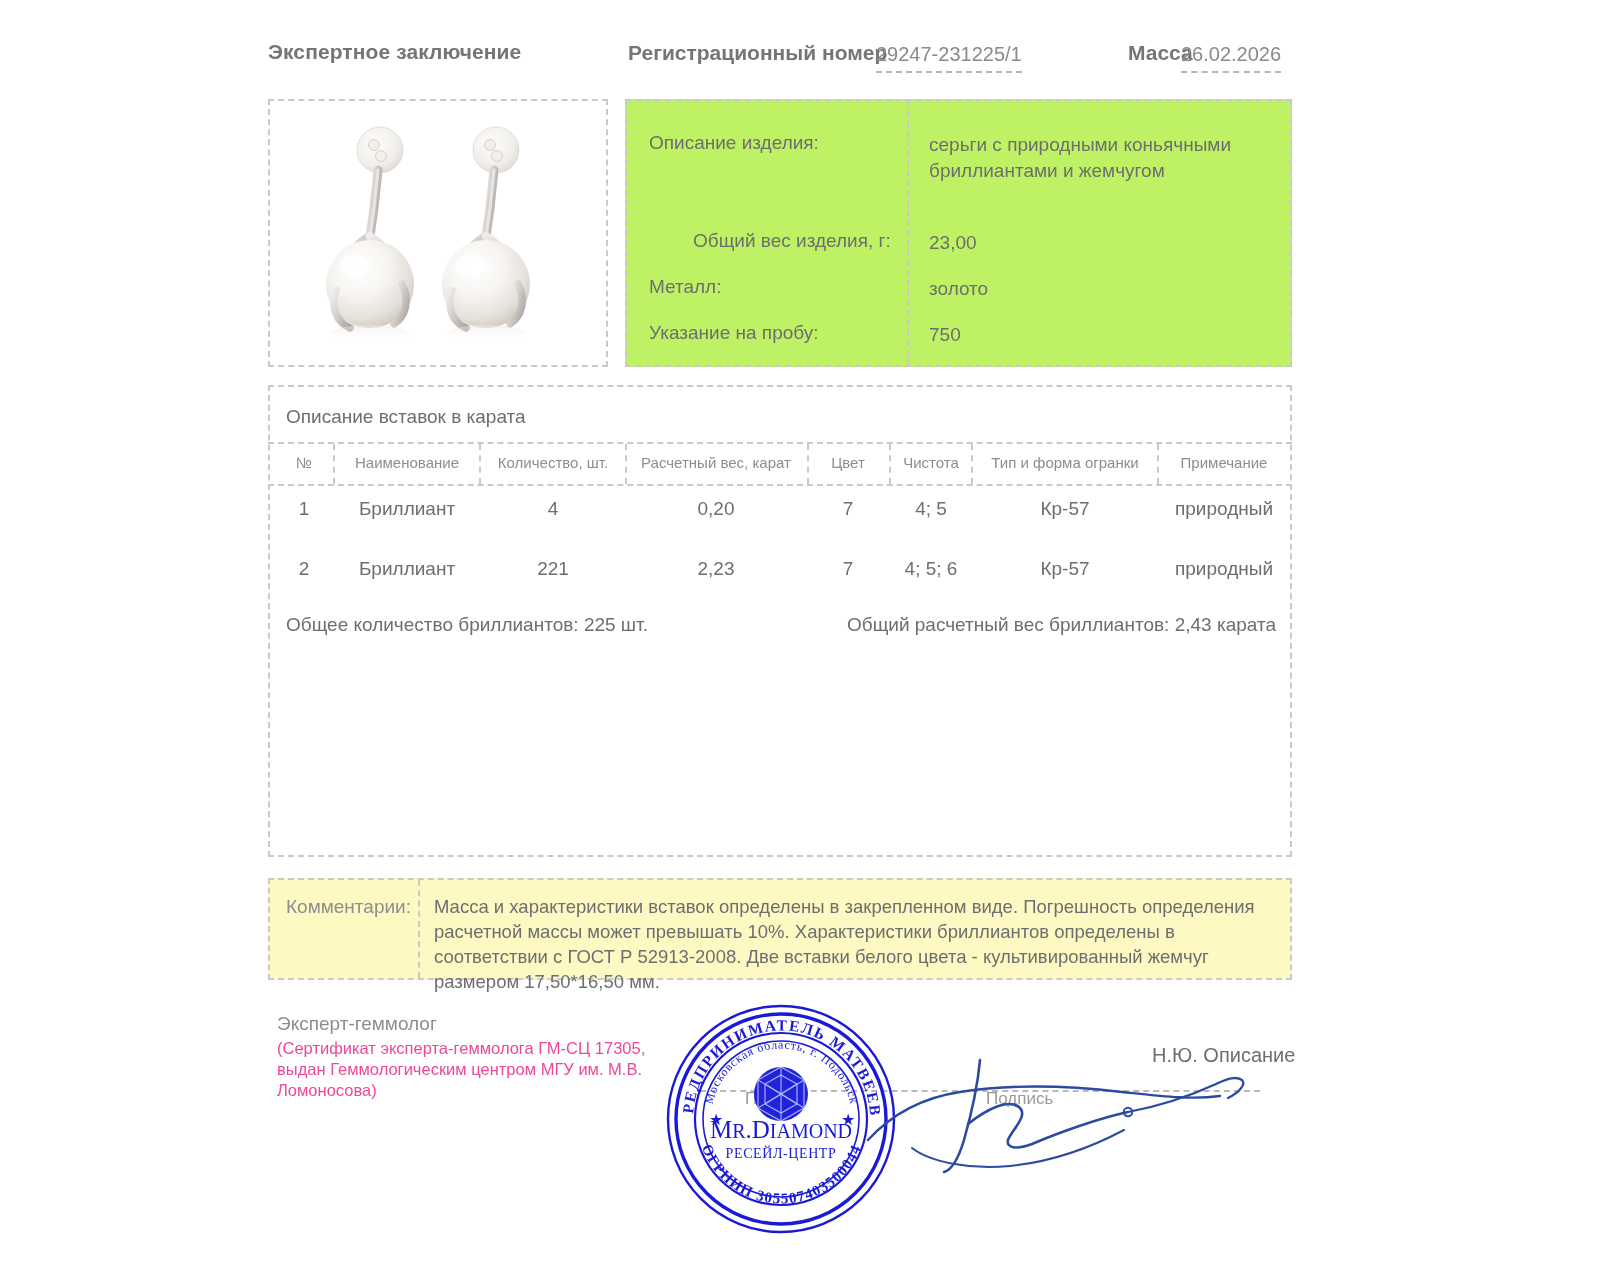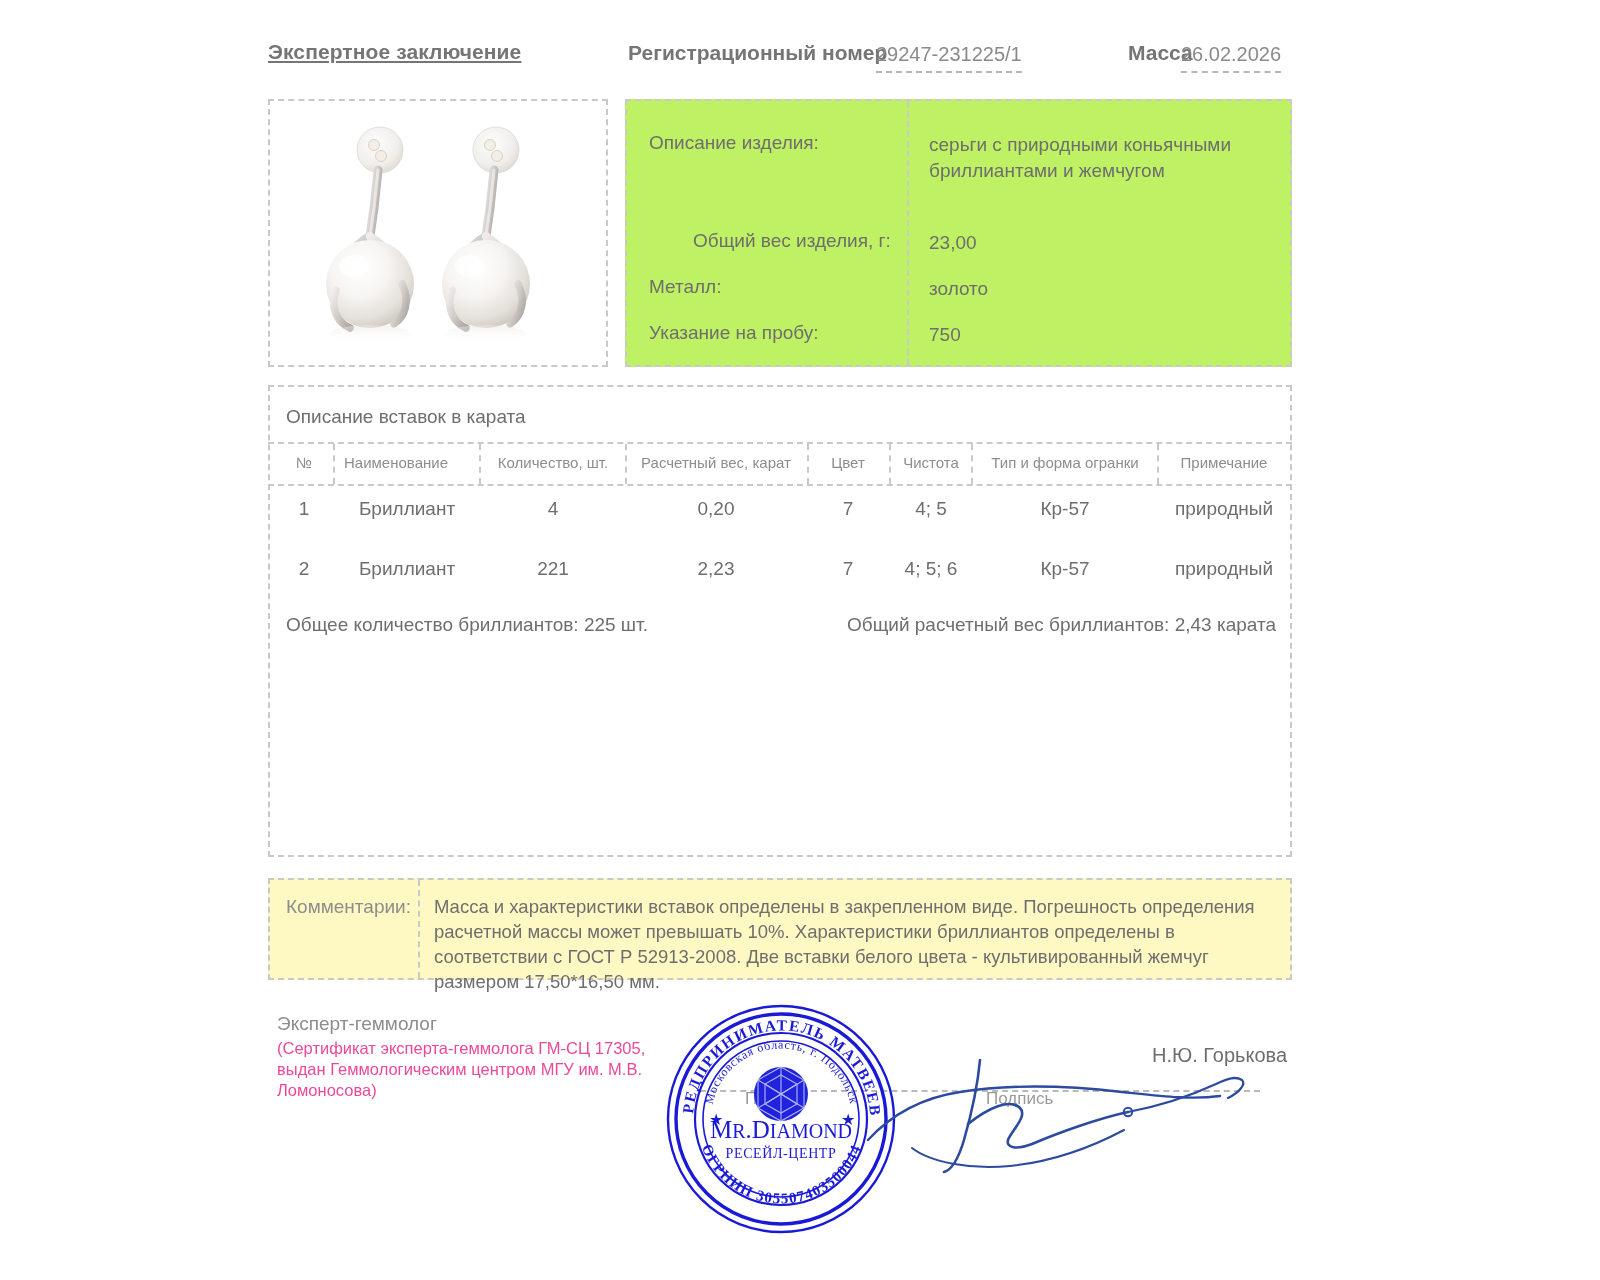--- a/index.html
+++ b/index.html
@@ -32,21 +32,20 @@
     height: 36px;
   }
   .hdr-title {
     position: absolute;
     left: 0; top: 0;
     font-size: 21px;
     font-weight: bold;
     color: #757575;
     letter-spacing: 0.1px;
     white-space: nowrap;
-    text-decoration: underline;
   }
   .hdr-reg-label {
     position: absolute;
     left: 360px; top: 1px;
     font-size: 21px;
     font-weight: bold;
     color: #757575;
     white-space: nowrap;
     text-align: center;
   }
@@ -388,21 +387,21 @@
   </div>
 
   <div class="inserts-box">
     <div class="inserts-title">Описание вставок в карата</div>
 
     <div class="hrule" style="top:55px;"></div>
     <div class="hrule" style="top:97px;"></div>
 
     <div class="tbl-head">
       <div class="th" style="left:6px;  width:56px;">№</div>
-      <div class="th" style="left:55px; width:142px;">Наименование</div>
+      <div class="th" style="left:66px; width:142px;">Наименование</div>
       <div class="th" style="left:212px;width:142px;">Количество, шт.</div>
       <div class="th" style="left:358px;width:176px;">Расчетный вес, карат</div>
       <div class="th" style="left:540px;width:76px;">Цвет</div>
       <div class="th" style="left:622px;width:78px;">Чистота</div>
       <div class="th" style="left:704px;width:182px;">Тип и форма огранки</div>
       <div class="th" style="left:890px;width:128px;">Примечание</div>
     </div>
 
     <div class="vrule" style="left:63px;"></div>
     <div class="vrule" style="left:209px;"></div>
@@ -443,21 +442,21 @@
     <div class="comments-label">Комментарии:</div>
     <div class="comments-text">Масса и характеристики вставок определены в закрепленном виде. Погрешность определения расчетной массы может превышать 10%. Характеристики бриллиантов определены в соответствии с ГОСТ Р 52913-2008. Две вставки белого цвета - культивированный жемчуг размером 17,50*16,50 мм.</div>
   </div>
 
   <div class="expert-title">Эксперт-геммолог</div>
   <div class="expert-cert">(Сертификат эксперта-геммолога ГМ-СЦ 17305, выдан Геммологическим центром МГУ им. М.В. Ломоносова)</div>
 
   <div class="sign-line"></div>
   <div class="sign-caption-pechat">Печать</div>
   <div class="sign-caption-podpis">Подпись</div>
-  <div class="signer-name">Н.Ю. Горькова</div>
+  <div class="signer-name">Н.Ю. Описание</div>
 
   <div class="stamp">
     <svg width="233" height="233" viewBox="0 0 233 233">
       <defs>
         <path id="arcTop" d="M 28,116 A 88,88 0 0 1 205,116"></path>
         <path id="arcBottom" d="M 32,116 A 84,84 0 0 0 201,116"></path>
         <path id="arcTopInner" d="M 46,116 A 70,70 0 0 1 187,116"></path>
       </defs>
       <g fill="none" stroke="#1a1ad6">
         <circle cx="116" cy="116" r="113" stroke-width="2.4"></circle>

